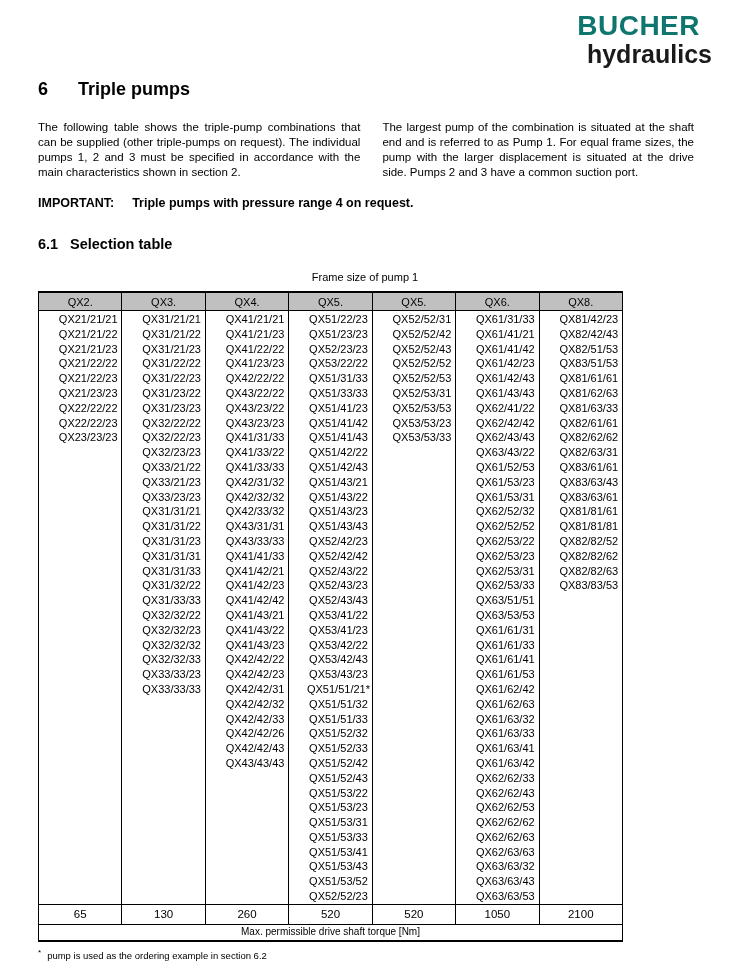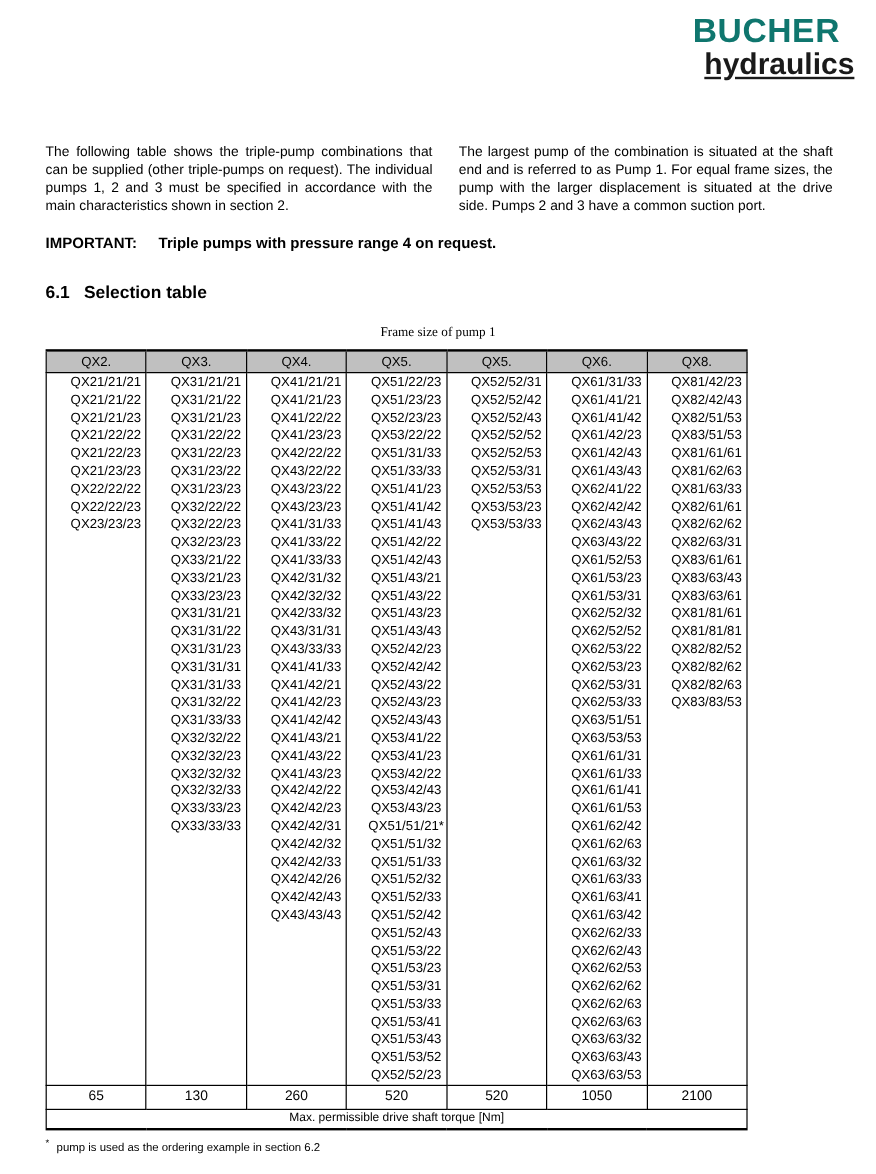--- a/index.html
+++ b/index.html
@@ -3,37 +3,37 @@
 <meta charset="utf-8">
 <style>
   html,body { margin:0; padding:0; background:#fff; }
   .page {
     position:relative; width:730px; height:978px; background:#ffffff;
     font-family:"Liberation Sans", sans-serif; color:#000; overflow:hidden;
   }
   
   .logo { position:absolute; top:12px; right:18px; text-align:right; line-height:1; }
   .logo-brand { color:#0f766e; font-size:28px; font-weight:bold; letter-spacing:0.5px; margin-right:12px; display:inline-block; }
-  .logo-sub { color:#1a1a1a; font-size:25px; font-weight:bold; margin-top:2px;text-decoration:underline; }
+  .logo-sub { color:#1a1a1a; font-size:25px; font-weight:bold; margin-top:2px; }
   
   .heading1 { position:absolute; top:79px; left:38px; font-size:18px; font-weight:bold; }
   .heading1 .num { display:inline-block; width:40px; }
   
   .intro { position:absolute; top:120px; left:38px; width:656px; display:flex; }
   .intro p { margin:0; font-size:11.5px; line-height:15px; text-align:justify; }
   .intro .col-left { width:330px; margin-right:22px; }
   .intro .col-right { width:319px; }
   
   .important { position:absolute; top:196px; left:38px; font-size:12.5px; font-weight:bold; }
   .important .label { margin-right:18px; }
   
   .heading2 { position:absolute; top:236px; left:38px; font-size:14.5px; font-weight:bold; }
   .heading2 .num { display:inline-block; width:32px; }
   
-  .caption-top { position:absolute; top:271px; left:38px; width:654px; text-align:center; font-size:11px;font-family:Liberation Serif, serif; }
+  .caption-top { position:absolute; top:271px; left:38px; width:654px; text-align:center; font-size:11px; }
   table.selection { position:absolute; top:291px; left:38px; width:585px; border-collapse:collapse; table-layout:fixed; }
   th.col-header {
     background:#c0c0c0; border:1px solid #000; border-top:2px solid #000;
     height:17px; font-weight:normal; font-size:11px; padding:0; text-align:center;
   }
   td.code-cell {
     border-left:1px solid #000; border-right:1px solid #000; border-bottom:1px solid #000;
     vertical-align:top; text-align:center; padding:1px 0 0 16px;
   }
   td.code-cell .code { font-size:11px; line-height:14.8px; white-space:nowrap; }
@@ -51,20 +51,23 @@
 </head>
 <body>
 
 <div class="page">
 
   <div class="logo">
     <div class="logo-brand">BUCHER</div>
     <div class="logo-sub">hydraulics</div>
   </div>
 
+  <div class="heading1">
+    <span class="num">6</span><span>Triple pumps</span>
+  </div>
 
   <div class="intro">
     <p class="col-left">The following table shows the triple-pump combinations that can be supplied (other triple-pumps on request). The individual pumps 1, 2 and 3 must be specified in accordance with the main characteristics shown in section 2.</p>
     <p class="col-right">The largest pump of the combination is situated at the shaft end and is referred to as Pump 1. For equal frame sizes, the pump with the larger displacement is situated at the drive side. Pumps 2 and 3 have a common suction port.</p>
   </div>
 
   <div class="important">
     <span class="label">IMPORTANT:</span><span>Triple pumps with pressure range 4 on request.</span>
   </div>
 

